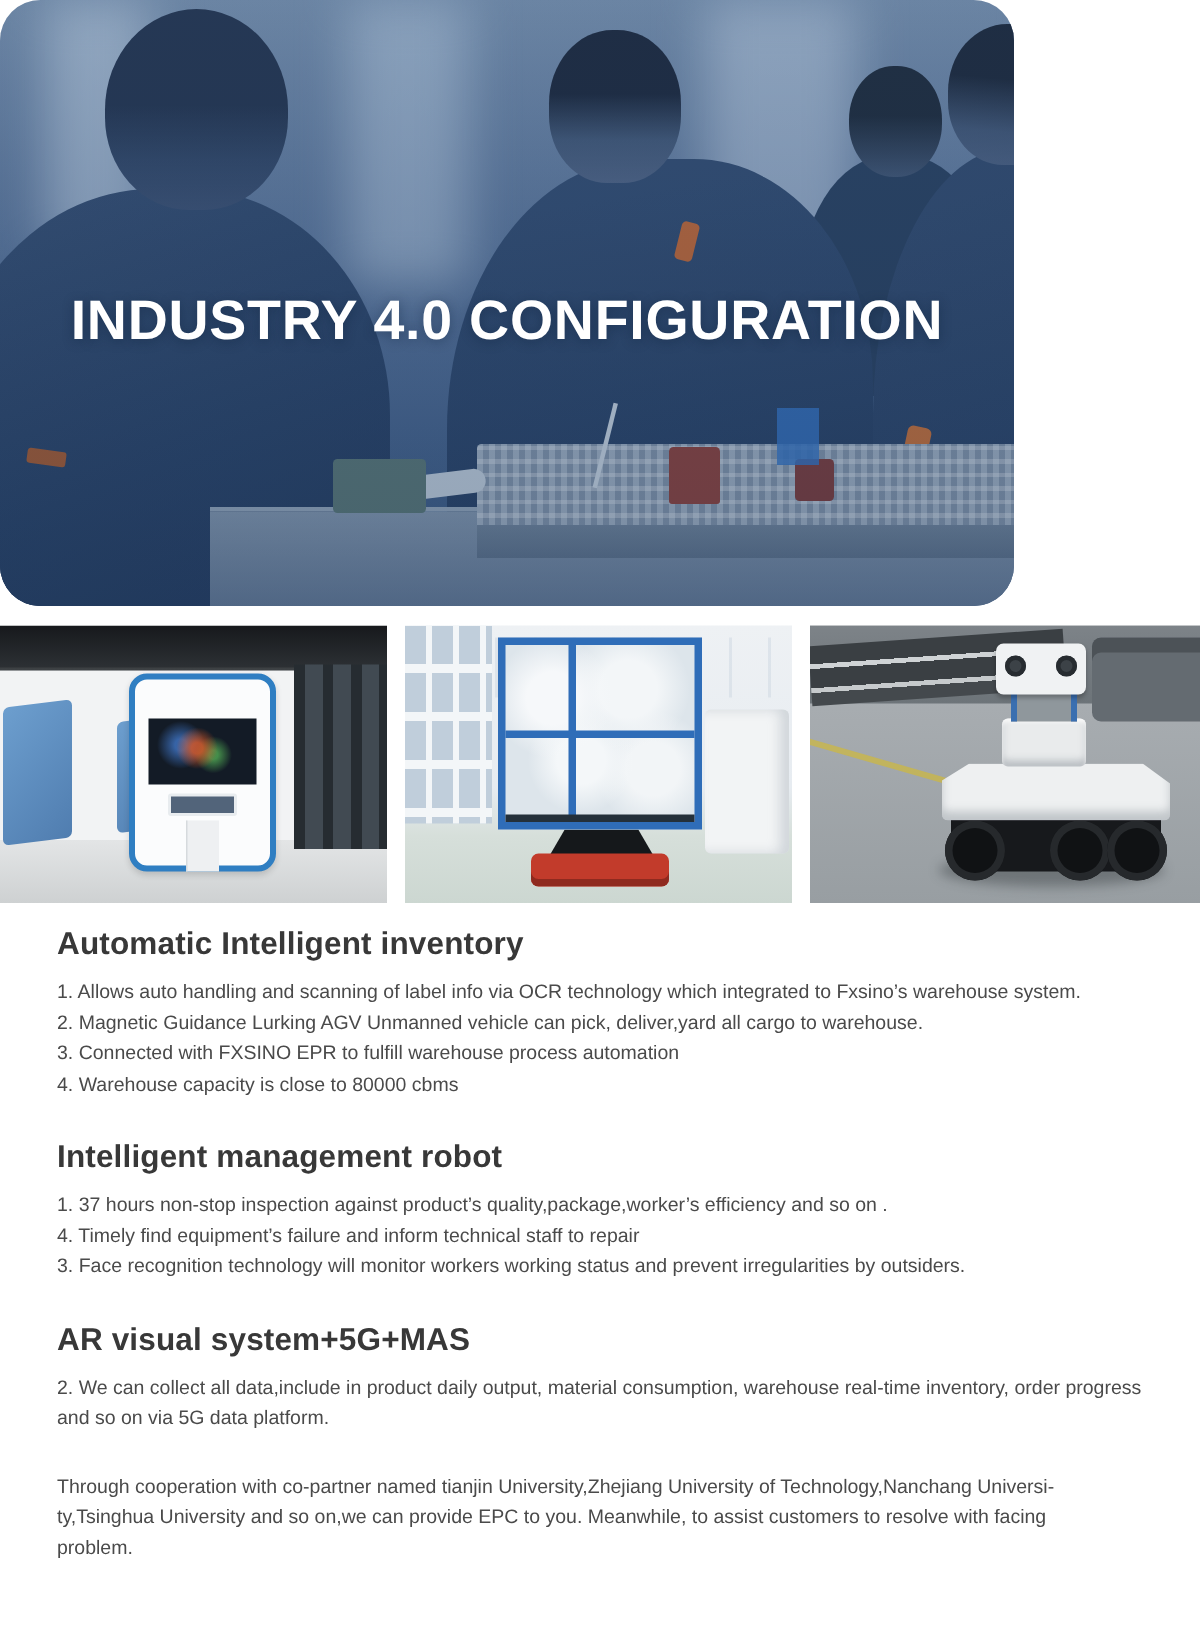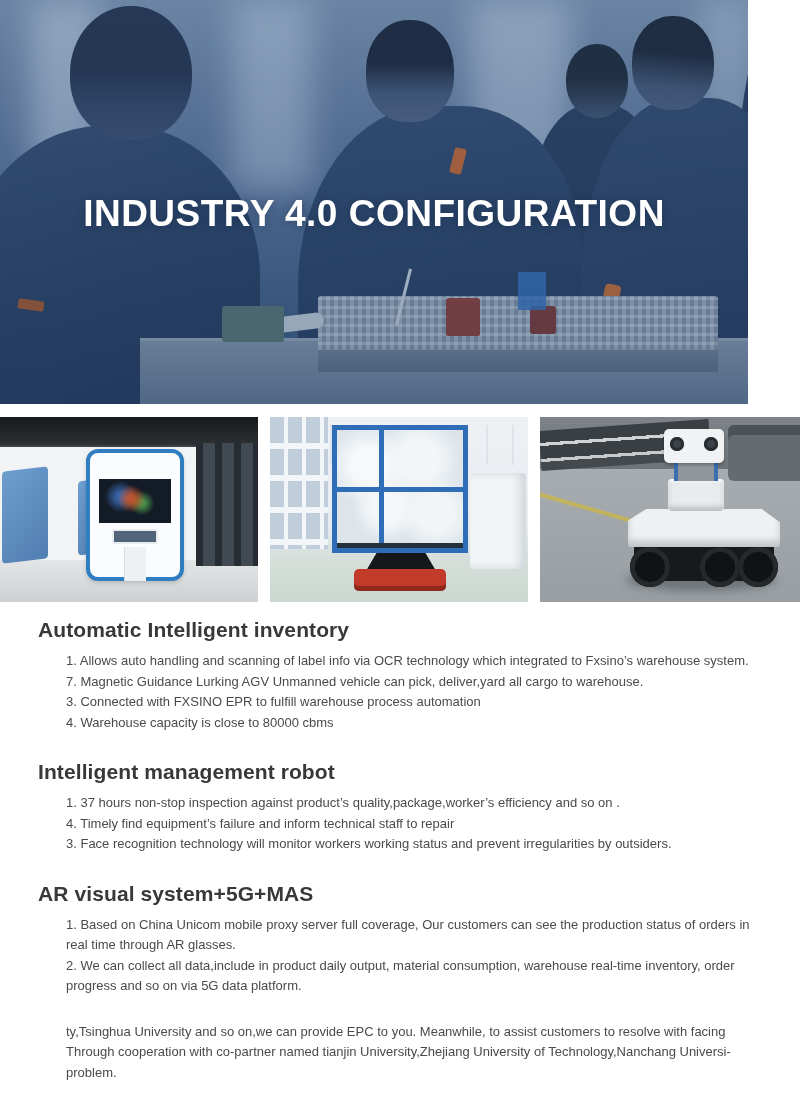--- a/index.html
+++ b/index.html
@@ -1,22 +1,22 @@
 <!DOCTYPE html>
 <html><head>
 <meta charset="utf-8">
 <style>
   * { margin:0; padding:0; box-sizing:border-box; }
   html,body { background:#ffffff; }
   body { width:800px; font-family:"Liberation Sans", sans-serif; }
   .page { width:800px; height:1101px; background:#fff; overflow:hidden; position:relative; }
 
   
-  .hero { position:relative; width:748px; height:404px; overflow:hidden;
-    background:linear-gradient(180deg,#748ca9 0%,#60799c 28%,#4d6890 55%,#3d5a83 78%,#33507a 100%); }
+  .hero { position:relative; width:676px; height:404px; overflow:hidden;
+    background:linear-gradient(180deg,#748ca9 0%,#60799c 28%,#4d6890 55%,#3d5a83 78%,#33507a 100%);border-radius:27px; }
   .hero .lightband { position:absolute; filter:blur(16px); }
   .lb1 { left:30px; top:0; width:70px; height:170px; background:rgba(205,220,235,.55); }
   .lb2 { left:232px; top:0; width:80px; height:190px; background:rgba(196,214,232,.5); }
   .lb3 { left:470px; top:0; width:100px; height:180px; background:rgba(205,220,235,.5); }
   .lb4 { left:700px; top:0; width:55px; height:140px; background:rgba(200,216,232,.42); }
   .w { position:absolute; }
   .w1-head { left:70px; top:6px; width:122px; height:134px; border-radius:50% 50% 46% 46%;
     background:linear-gradient(180deg,#1b2a44 48%,#2a3e5e 75%,#35496b); }
   .w1-body { left:-45px; top:126px; width:305px; height:290px; border-radius:48% 44% 0 0 / 62% 52% 0 0;
     background:linear-gradient(160deg,#2d4569 10%,#223a5e 60%,#1d3254); }
@@ -132,21 +132,21 @@
     border-radius:5px; box-shadow:0 2px 3px rgba(0,0,0,.25); }
   .p3 .lens { position:absolute; top:8px; width:14px; height:14px; background:#3c4247; border-radius:50%;
     box-shadow:inset 0 0 0 3px #272c30; }
   .p3 .ln1{left:6px;} .p3 .ln2{right:6px;}
 
   
   .content { padding:14px 37px 0 38px; background:#fff; }
   .content h2 { font-size:21px; line-height:27px; font-weight:bold; color:#383838; letter-spacing:.1px; }
   .content .sec { margin-bottom:25px; }
   .content .body { margin-top:8px; font-size:13px; line-height:20.5px; color:#4a4a4a; }
-  .content .body div { min-height:20.5px;margin-left:28px; }
+  .content .body div { min-height:20.5px; }
 </style>
 </head>
 <body>
 
 <div class="page">
 
   <section class="hero">
     <div class="lightband lb1"></div>
     <div class="lightband lb2"></div>
     <div class="lightband lb3"></div>
@@ -227,45 +227,44 @@
       </div>
     </figure>
   </section>
 
   <main class="content">
 
     <section class="sec">
       <h2>Automatic Intelligent inventory</h2>
       <div class="body">
         <div>1. Allows auto handling and scanning of label info via OCR technology which integrated to Fxsino’s warehouse system.</div>
-        <div>7. Magnetic Guidance Lurking AGV Unmanned vehicle can pick, deliver,yard all cargo to warehouse.</div>
+        <div>2. Magnetic Guidance Lurking AGV Unmanned vehicle can pick, deliver,yard all cargo to warehouse.</div>
         <div>3. Connected with FXSINO EPR to fulfill warehouse process automation</div>
         <div>4. Warehouse capacity is close to 80000 cbms</div>
       </div>
     </section>
 
     <section class="sec">
       <h2>Intelligent management robot</h2>
       <div class="body">
         <div>1. 37 hours non-stop inspection against product’s quality,package,worker’s efficiency and so on .</div>
         <div>4. Timely find equipment’s failure and inform technical staff to repair</div>
         <div>3. Face recognition technology will monitor workers working status and prevent irregularities by outsiders.</div>
       </div>
     </section>
 
     <section class="sec">
       <h2>AR visual system+5G+MAS</h2>
       <div class="body">
-        <div>1. Based on China Unicom mobile proxy server full coverage, Our customers can see the production status of orders in real time through AR glasses.</div>
         <div>2. We can collect all data,include in product daily output, material consumption, warehouse real-time inventory, order progress and so on via 5G data platform.</div>
       </div>
     </section>
 
     <section class="sec">
       <div class="body">
+        <div>Through cooperation with co-partner named tianjin University,Zhejiang University of Technology,Nanchang Universi-</div>
         <div>ty,Tsinghua University and so on,we can provide EPC to you. Meanwhile, to assist customers to resolve with facing</div>
-        <div>Through cooperation with co-partner named tianjin University,Zhejiang University of Technology,Nanchang Universi-</div>
         <div>problem.</div>
       </div>
     </section>
 
   </main>
 </div>
 
 </body></html>

